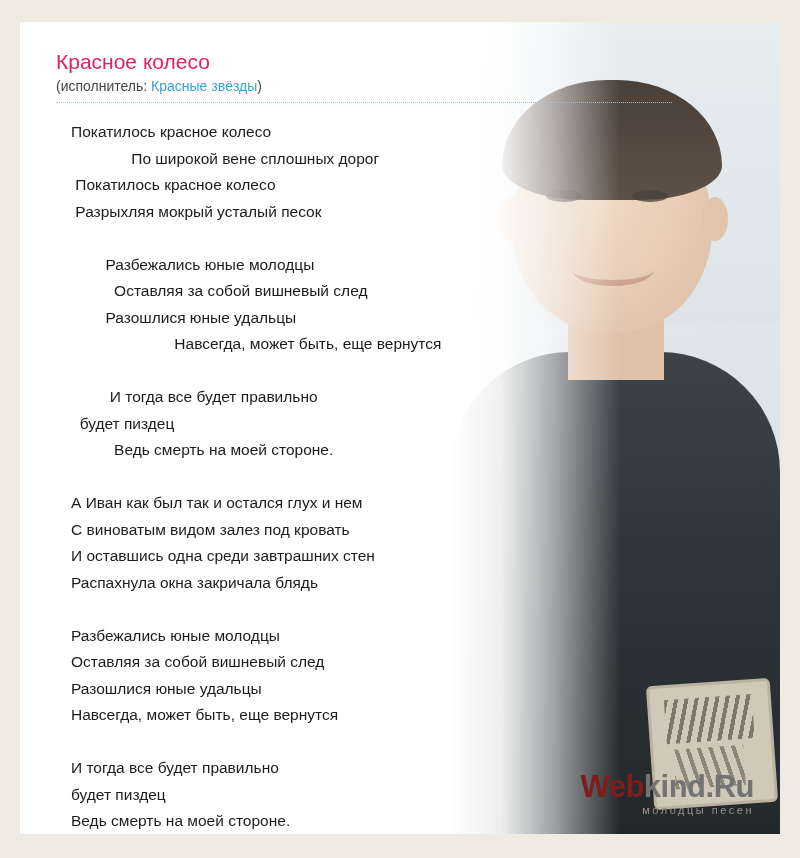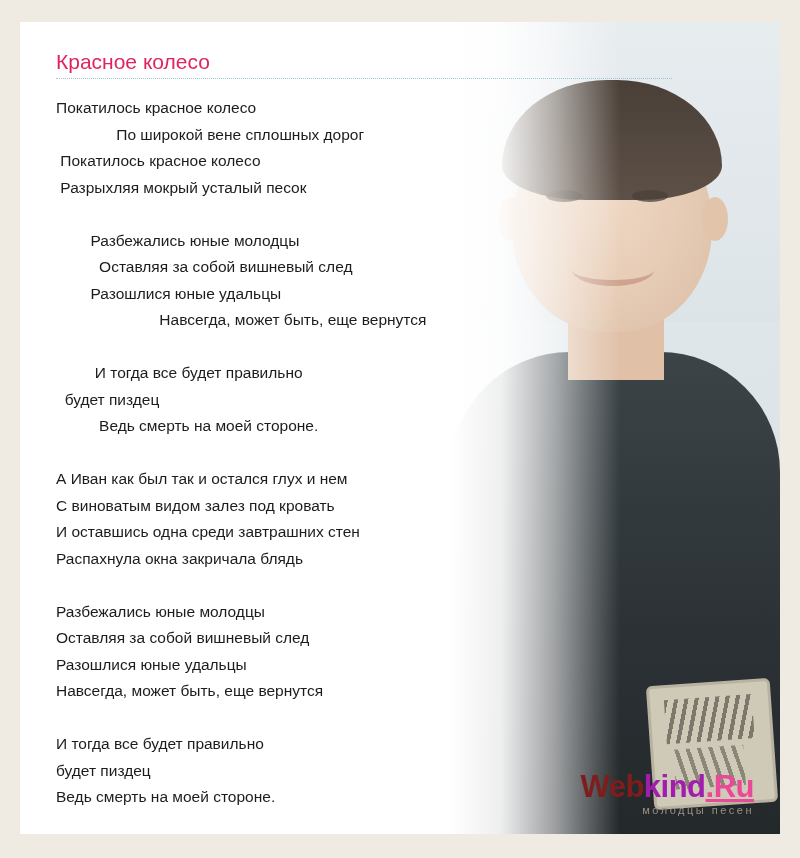--- a/index.html
+++ b/index.html
@@ -179,37 +179,37 @@
   }
   .lyrics {
     margin: 16px 0 0 14px;
     font-size: 15.5px;
     line-height: 26.5px;
     color: #1c1c1c;
     white-space: pre-wrap;
     position: relative;
     z-index: 2;
   }
-  .lyrics .ln { display: block; min-height: 26.5px; }
+  .lyrics .ln { display: block; min-height: 26.5px; margin-left: 15px; }
   .watermark {
     position: absolute;
     right: 26px;
     bottom: 18px;
     text-align: right;
     z-index: 5;
   }
   .wm-main {
     font-size: 31px;
     font-weight: bold;
     letter-spacing: -0.5px;
     line-height: 1;
   }
   .wm-web { color: #7f1d1d; }
-  .wm-kind { color: #a21caf; }
-  .wm-ru { color: #ec4899; text-decoration: underline; }
+  .wm-kind { color: #737373; }
+  .wm-ru { color: #737373; }
   .wm-sub {
     font-size: 11px;
     color: #9b8f86;
     letter-spacing: 2.5px;
     margin-top: 2px;
   }
 </style>
 </head>
 <body>
 
@@ -230,20 +230,21 @@
       <div class="smile"></div>
       <div class="sign">
         <div class="glyph"></div>
         <div class="glyph2"></div>
       </div>
       <div class="fade"></div>
     </div>
 
     <div class="content">
       <h1 class="song-title">Красное колесо</h1>
+      <div class="performer"><span>(исполнитель: </span><a href="#">Красные звёзды</a><span>)</span></div>
       <div class="divider"></div>
       <div class="lyrics"><span class="ln">Покатилось красное колесо</span><span class="ln">              По широкой вене сплошных дорог</span><span class="ln"> Покатилось красное колесо</span><span class="ln"> Разрыхляя мокрый усталый песок</span><span class="ln"></span><span class="ln">        Разбежались юные молодцы</span><span class="ln">          Оставляя за собой вишневый след</span><span class="ln">        Разошлися юные удальцы</span><span class="ln">                        Навсегда, может быть, еще вернутся</span><span class="ln"></span><span class="ln">         И тогда все будет правильно</span><span class="ln">  будет пиздец</span><span class="ln">          Ведь смерть на моей стороне.</span><span class="ln"></span><span class="ln">А Иван как был так и остался глух и нем</span><span class="ln">С виноватым видом залез под кровать</span><span class="ln">И оставшись одна среди завтрашних стен</span><span class="ln">Распахнула окна закричала блядь</span><span class="ln"></span><span class="ln">Разбежались юные молодцы</span><span class="ln">Оставляя за собой вишневый след</span><span class="ln">Разошлися юные удальцы</span><span class="ln">Навсегда, может быть, еще вернутся</span><span class="ln"></span><span class="ln">И тогда все будет правильно</span><span class="ln">будет пиздец</span><span class="ln">Ведь смерть на моей стороне.</span></div>
     </div>
 
     <div class="watermark">
       <div class="wm-main"><span class="wm-web">Web</span><span class="wm-kind">kind</span><span class="wm-ru">.Ru</span></div>
       <div class="wm-sub">молодцы песен</div>
     </div>
 
   </div>

